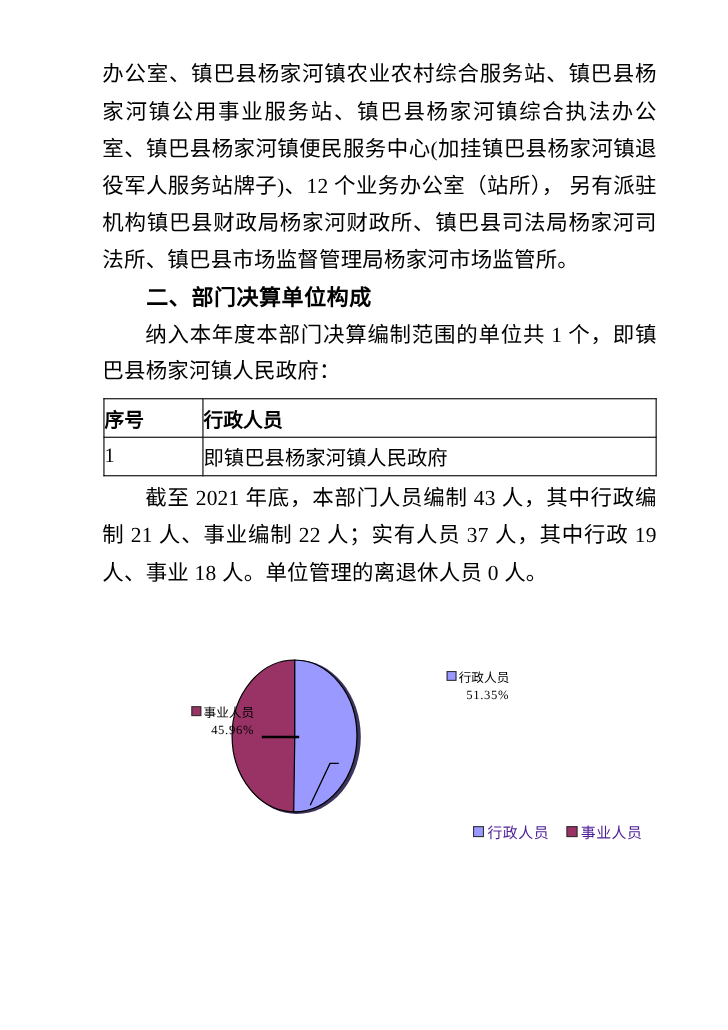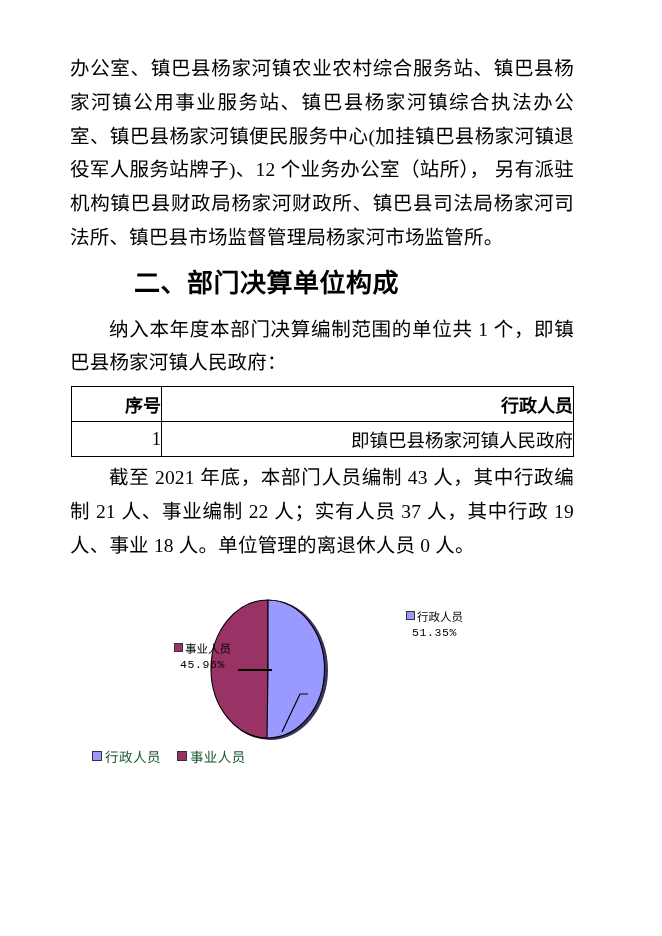--- a/index.html
+++ b/index.html
@@ -16,55 +16,55 @@
     position: relative;
     width: 662px;
     height: 936px;
     margin: 0 auto;
     background: #ffffff;
     overflow: hidden;
     box-sizing: border-box;
   }
   .content {
     position: absolute;
-    left: 70px;
+    left: 93px;
     top: 52px;
     width: 504px;
   }
   p.body-para {
     margin: 0;
     font-size: 19.5px;
     line-height: 33.8px;
     text-align: justify;
     text-justify: inter-ideograph;
     letter-spacing: 0.2px;
     font-family: "Liberation Serif", "DejaVu Serif", serif;
     white-space: normal;
   }
   p.indent {
     text-indent: 2em;
   }
   h2.section-heading {
-    margin: 12px;
-    font-size: 26px;
+    margin: 0;
+    font-size: 20px;
     line-height: 33.8px;
     font-weight: bold;
     text-indent: 2em;
     font-family: "Liberation Sans", "DejaVu Sans", sans-serif;
     letter-spacing: 0.5px;
   }
   table.unit-table {
     border-collapse: collapse;
     width: 503px;
     margin: 6px 0 4px 1px;
     table-layout: fixed;
   }
   table.unit-table td, table.unit-table th {
     border: 1.3px solid #000000;
-    text-align: right;
+    text-align: left;
     font-size: 18.5px;
     font-weight: normal;
     padding: 0;
     height: 34px;
     vertical-align: middle;
   }
   table.unit-table thead td {
     font-family: "Liberation Sans", "DejaVu Sans", sans-serif;
     font-weight: bold;
     font-size: 18px;
@@ -86,24 +86,24 @@
     position: absolute;
     left: 0; top: 0;
     width: 504px;
     height: 200px;
   }
   .chart-legend {
     position: absolute;
     left: 0;
     top: 162px;
     width: 504px;
-    text-align: left;
+    text-align: right;
     font-size: 13.5px;
     font-family: "Liberation Serif", "DejaVu Serif", serif;
-    color: #14532d;
+    color: #4c1d95;
     letter-spacing: 0.5px;
   }
   .legend-entry {
     display: inline-block;
     margin: 0 6px;
     white-space: nowrap;
   }
   .legend-swatch {
     display: inline-block;
     width: 8px;
@@ -123,23 +123,22 @@
   .dlabel .swatch {
     display: inline-block;
     width: 7px;
     height: 7px;
     border: 1px solid #333333;
     margin-right: 2px;
     vertical-align: 1px;
   }
   .dlabel .pct {
     display: block;
-    text-align: center;
+    text-align: right;
     letter-spacing: 0.6px;
-    font-family: Liberation Mono, monospace;
   }
   #label-admin { left: 320px; top: 26px; text-align: left; }
   #label-shiye { left: 88px; top: 58px; text-align: left; }
 </style>
 </head>
 <body>
 
 <div id="page">
 
   <div class="content">

